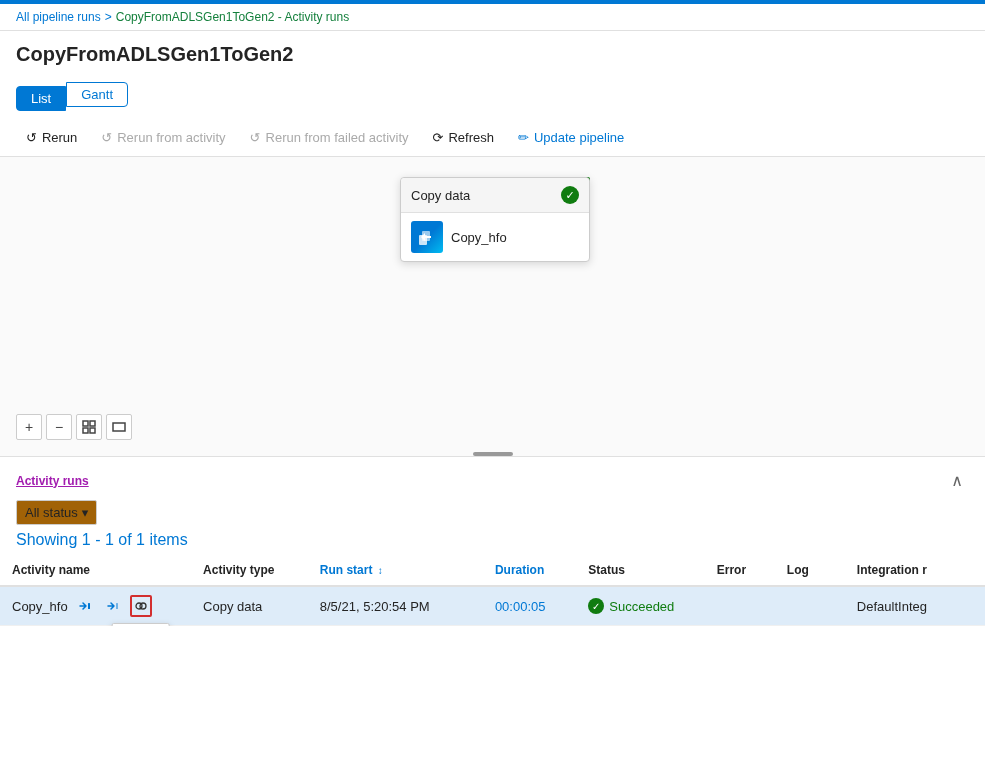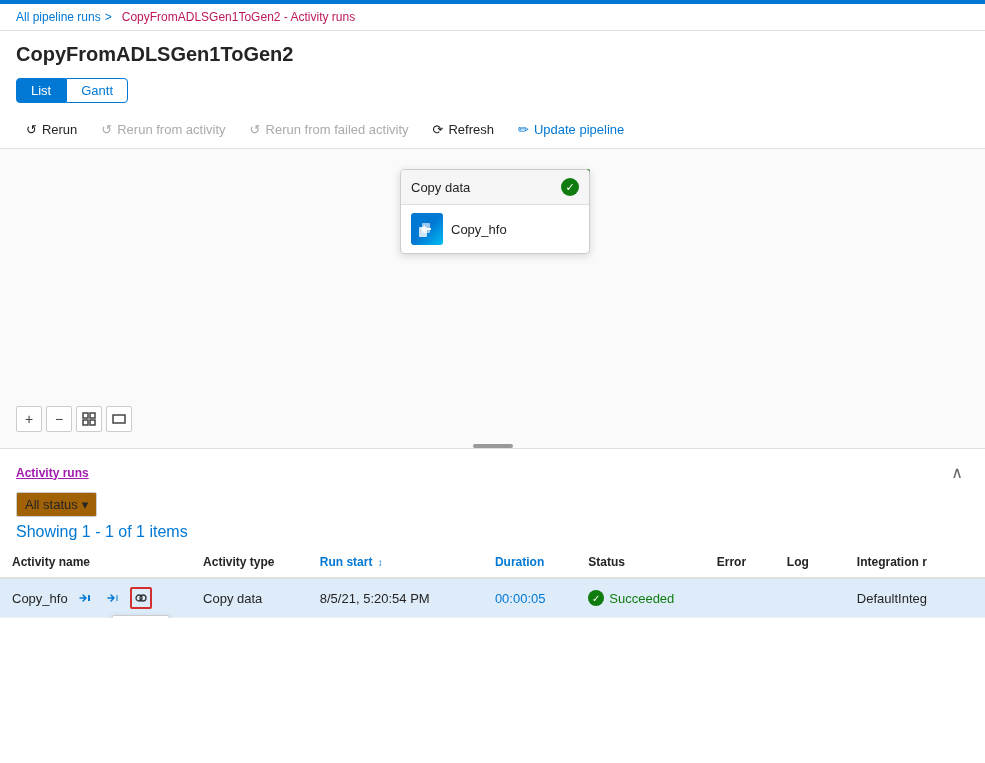--- a/index.html
+++ b/index.html
@@ -1,27 +1,27 @@
 <!DOCTYPE html>
 <html><head>
   <meta charset="utf-8">
   <style>
     * { box-sizing: border-box; margin: 0; padding: 0; }
     body { font-family: 'Segoe UI', Arial, sans-serif; font-size: 13px; color: #242424; background: #fff; overflow-x: hidden; }
 
     .top-bar { background: #0078d4; height: 4px; width: 100%; }
     .breadcrumb { padding: 6px 16px; font-size: 12px; color: #0078d4; display: flex; align-items: center; gap: 4px; border-bottom: 1px solid #e0e0e0; }
     .breadcrumb a { color: #0078d4; text-decoration: none; cursor: pointer; }
-    .breadcrumb-current { color: #be185d; margin-left: 6px; }
+    .breadcrumb-current { color: #15803d; }
 
     .page-title { padding: 12px 16px 8px 16px; font-size: 20px; font-weight: 600; color: #242424; }
 
     .view-toggle { display: flex; align-items: center; padding: 4px 16px 8px 16px; gap: 0; }
     .toggle-btn { padding: 4px 14px; font-size: 13px; cursor: pointer; border: 1px solid #0078d4; background: #fff; color: #0078d4; }
-    .toggle-btn.active { background: #0078d4; color: #fff; border-color: #0078d4; }
+    .toggle-btn.active { background: #0078d4; color: #fff; border-color: #0078d4; margin-top: 8px; }
     .toggle-btn:first-child { border-radius: 4px 0 0 4px; }
     .toggle-btn:last-child { border-radius: 0 4px 4px 0; }
 
     .toolbar { display: flex; align-items: center; padding: 6px 16px; gap: 4px; border-bottom: 1px solid #e0e0e0; }
     .toolbar-btn { display: flex; align-items: center; gap: 5px; padding: 5px 10px; font-size: 13px; color: #242424; background: none; border: none; cursor: pointer; border-radius: 2px; }
     .toolbar-btn.disabled { color: #aaa; cursor: default; }
     .toolbar-btn.accent { color: #0078d4; }
 
     
     .canvas-area { position: relative; background: #fafafa; height: 300px; border-bottom: 1px solid #e0e0e0; overflow: hidden; }

